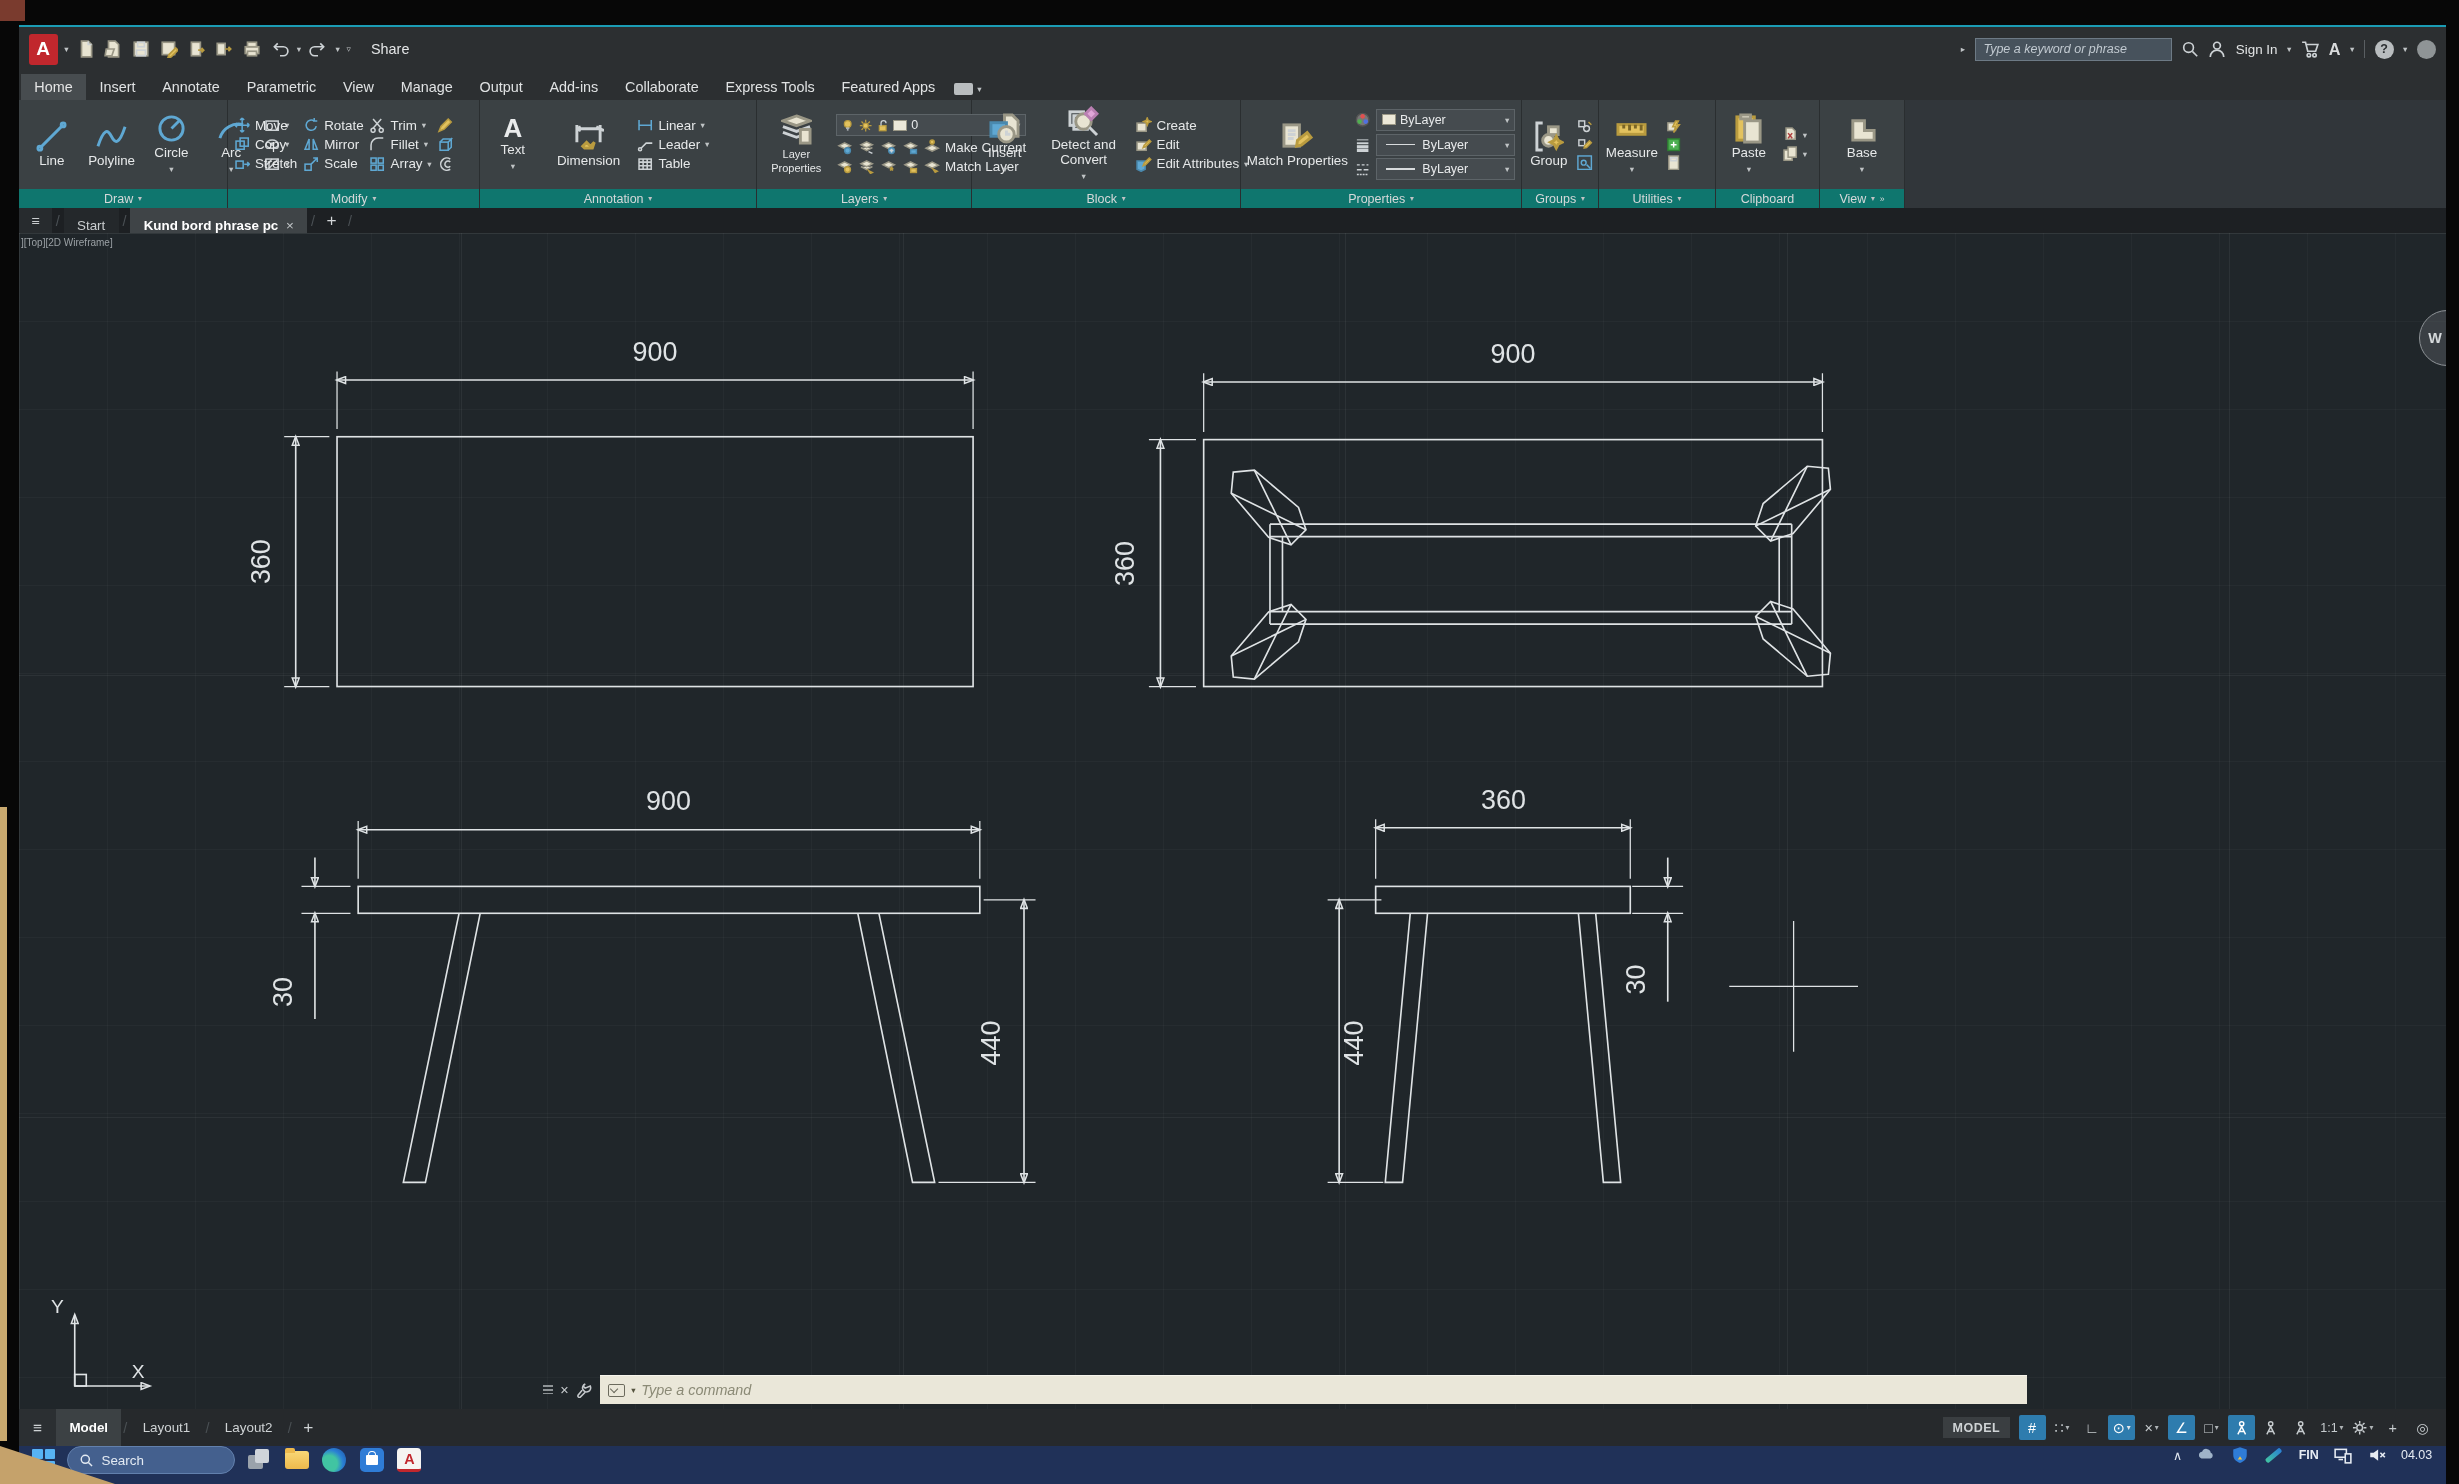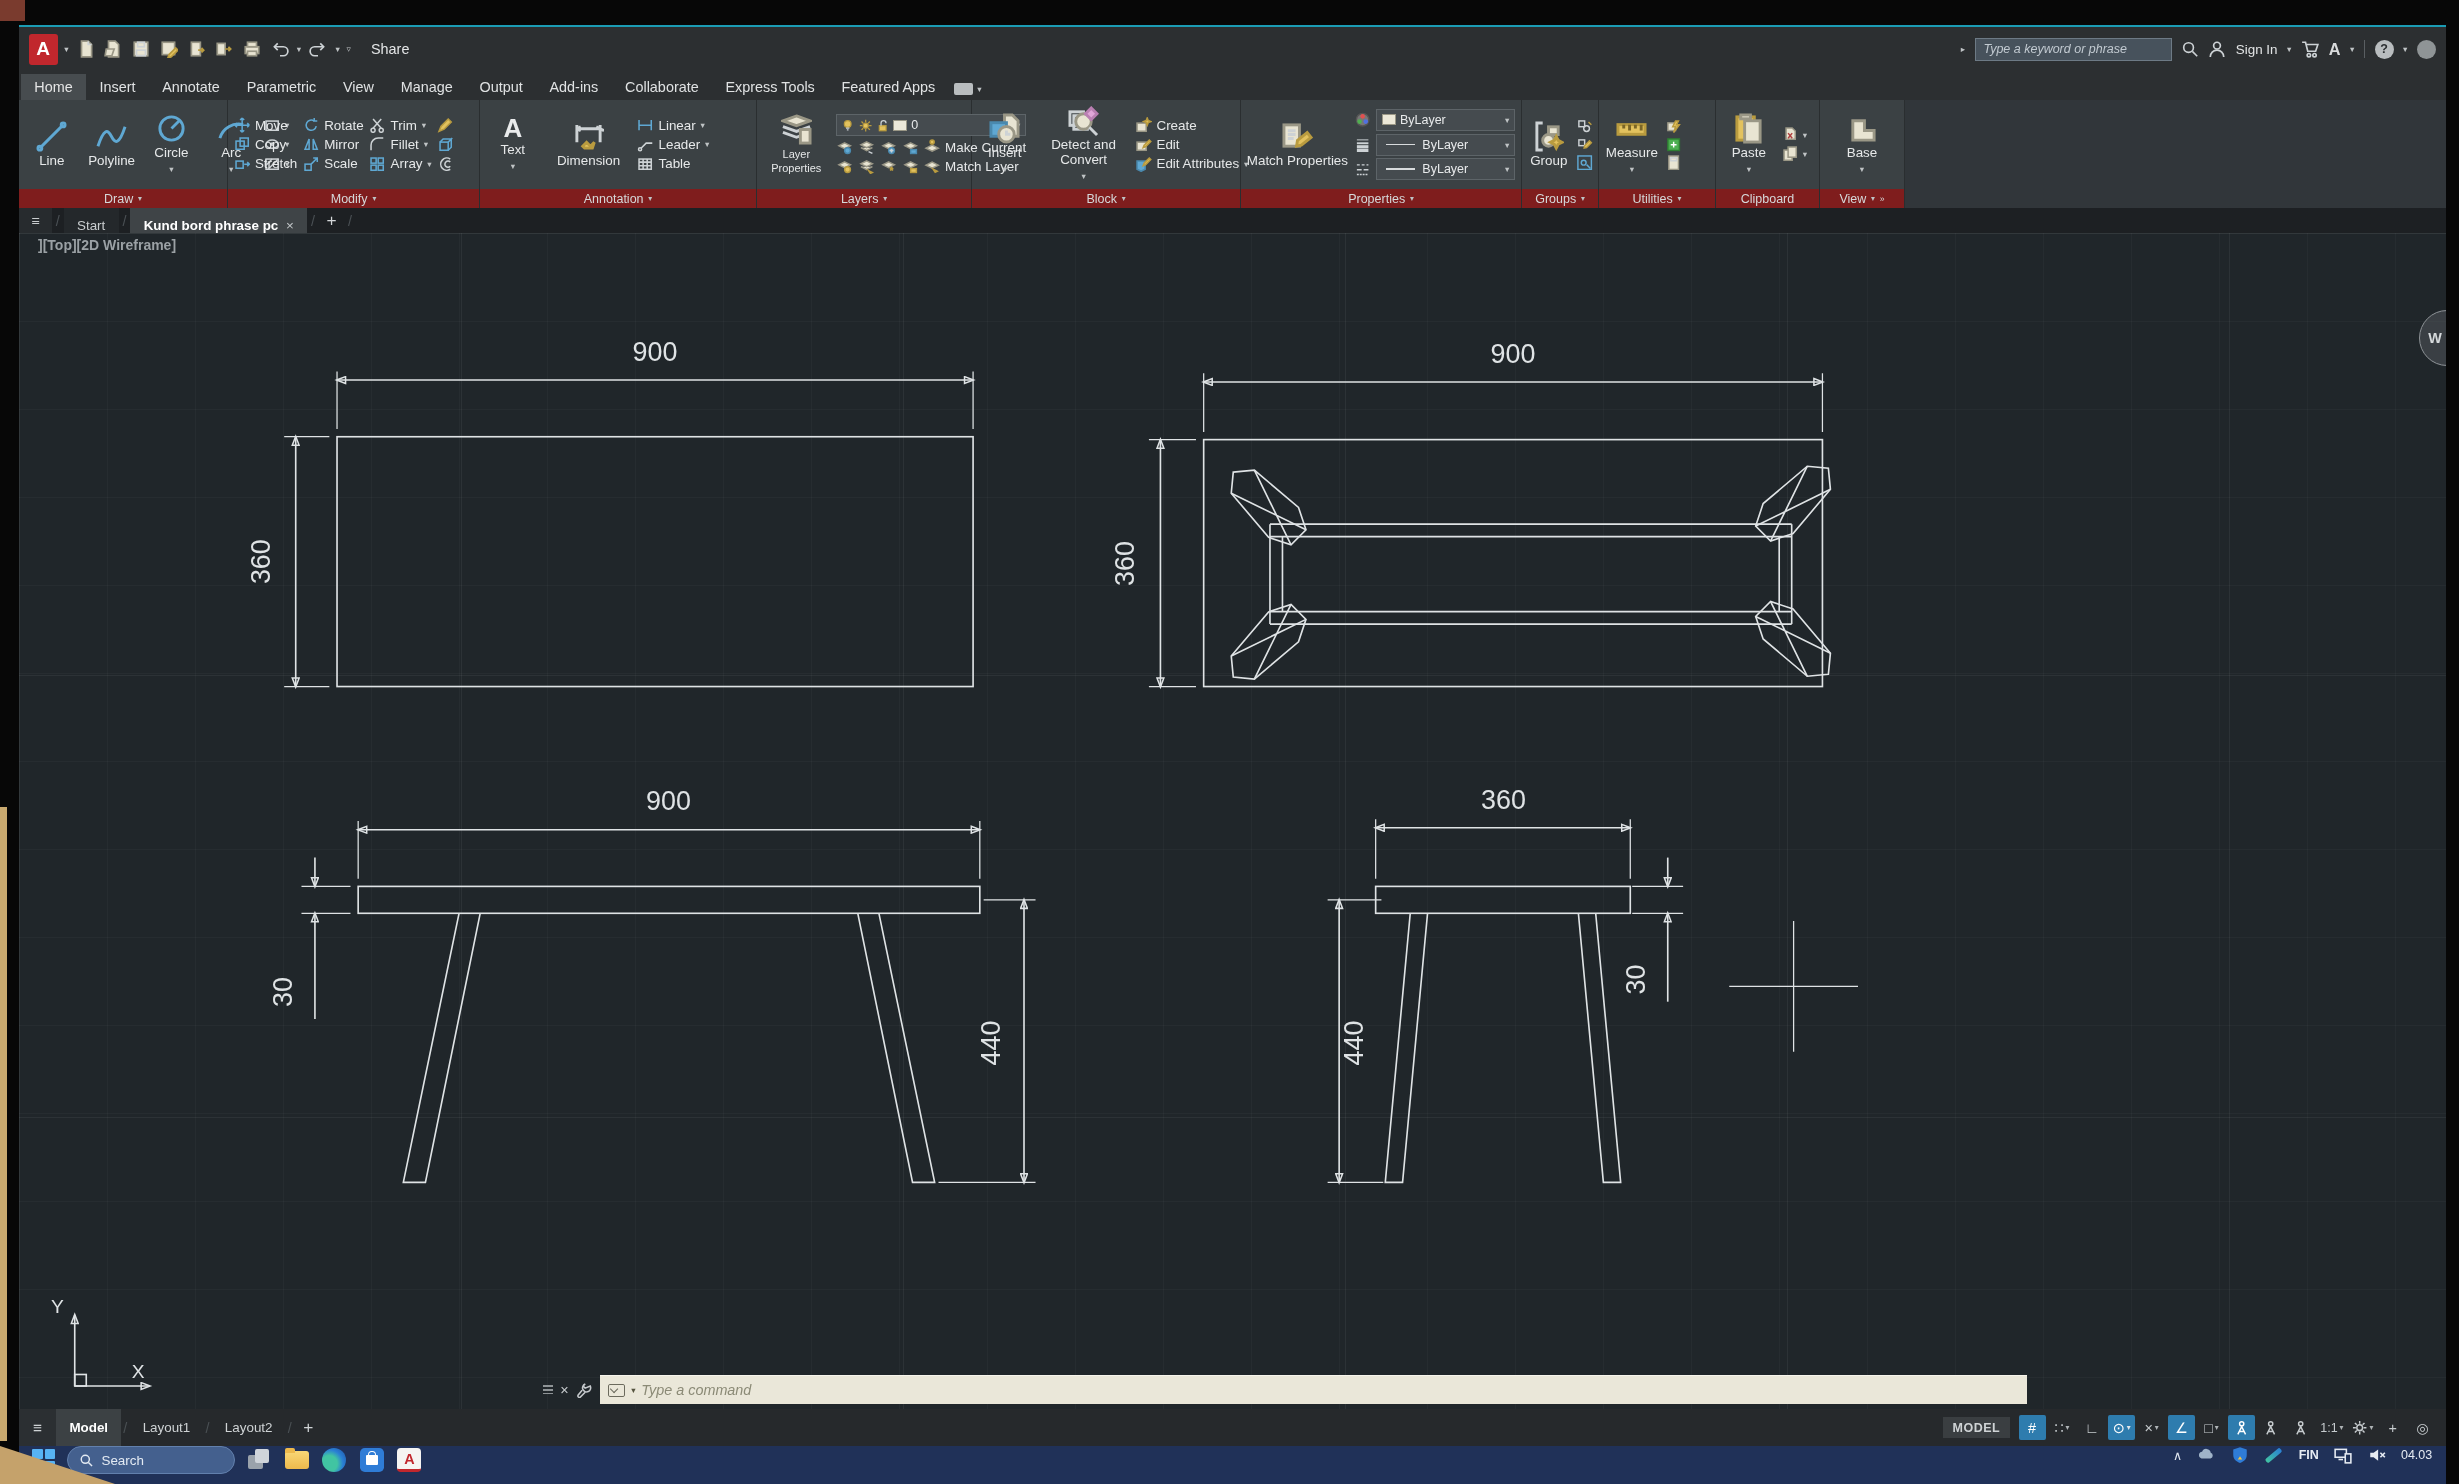--- a/index.html
+++ b/index.html
@@ -37,21 +37,21 @@
   .mb{height:29px;background:#2c2f31;display:flex;align-items:flex-end;padding-left:1.9px;color:#e0e2e3}
   .mtab{padding:4.8px 13.4px;font-size:14.4px;cursor:default}
   .mtab.on{background:#474c4f;color:#e5e5e5}
   .mb-extra{margin-left:5.8px;display:flex;align-items:center;gap:3.8px;padding-bottom:4.8px}
   .mb-extra .pic{width:19px;height:12.5px;background:#b9bdbf;border-radius:1.9px}
 
   
   .rb{height:108px;background:#3b4144;display:flex;align-items:stretch}
   .panel{display:flex;flex-direction:column;border-right:1px solid #2a2e30}
   .pb{flex:1;display:flex;align-items:center;padding:3.8px 5.8px;gap:5.8px}
-  .pl{height:19px;text-align:center;font-size:12.5px;color:#d6d9da;background:#7f1d1d;
+  .pl{height:19px;text-align:center;font-size:12.5px;color:#d6d9da;background:#0f766e;
       display:flex;align-items:center;justify-content:center;gap:4.8px}
   .pl .car{font-size:7.7px}
   .lg{display:flex;flex-direction:column;align-items:center;justify-content:center;gap:1.9px;
       min-width:54px;color:#e6e8e9;font-size:13.4px;text-align:center;line-height:14.4px}
   .lg svg{width:31px;height:31px}
   .col{display:flex;flex-direction:column;justify-content:center;gap:2.9px}
   .sm{display:flex;align-items:center;gap:4.8px;color:#e6e8e9;font-size:13.4px;white-space:nowrap}
   .sm svg{width:16.3px;height:16.3px}
   .mini{width:17.3px;height:15.4px}
   .ico line,.ico path,.ico rect,.ico circle,.ico ellipse,.ico polyline{stroke:#cdd2d5;stroke-width:1.5;fill:none}
@@ -80,21 +80,21 @@
   .ft .plus{font-size:17.3px;margin:0 7.7px;color:#d4d7d9}
 
   
   .vp{position:absolute;left:0;right:0;top:206px;bottom:75px;background:#20262a;overflow:hidden;
       background-image:
         linear-gradient(rgba(255,255,255,.055) 1px,transparent 1px),
         linear-gradient(90deg,rgba(255,255,255,.055) 1px,transparent 1px),
         linear-gradient(rgba(255,255,255,.028) 1px,transparent 1px),
         linear-gradient(90deg,rgba(255,255,255,.028) 1px,transparent 1px);
       background-size:442px 442px,442px 442px,88px 88px,88px 88px}
-  .vplabel{position:absolute;left:19px;top:3.8px;color:#9ba1a5;font-size:14px;font-weight:bold}
+  .vplabel{position:absolute;left:2px;top:3.8px;color:#9ba1a5;font-size:10px;font-weight:normal}
   .viewcube{position:absolute;right:-29px;top:77px;width:56px;height:56px;border-radius:50%;
             border:1.9px solid #8d9296;background:rgba(90,96,100,.45);color:#d6dadc;font-size:14.4px;font-weight:bold;
             display:flex;align-items:center;padding-left:8.6px}
   #dsvg{position:absolute;left:0;top:0}
   #dsvg path,#dsvg line,#dsvg rect,#dsvg circle,#dsvg use{stroke:#dfe3e5;stroke-width:1.7;fill:none}
   #dsvg .dim{fill:#dfe3e5;stroke:none;font-size:28px;text-anchor:middle;font-family:"Liberation Sans","DejaVu Sans",sans-serif}
   #dsvg .thin{stroke-width:1.3}
   
   .cmd{position:absolute;left:524px;bottom:4.8px;width:1484px;height:29px;display:flex;align-items:center;gap:7.7px;z-index:5}
   .cmd .grip{display:flex;flex-direction:column;gap:1.9px}

